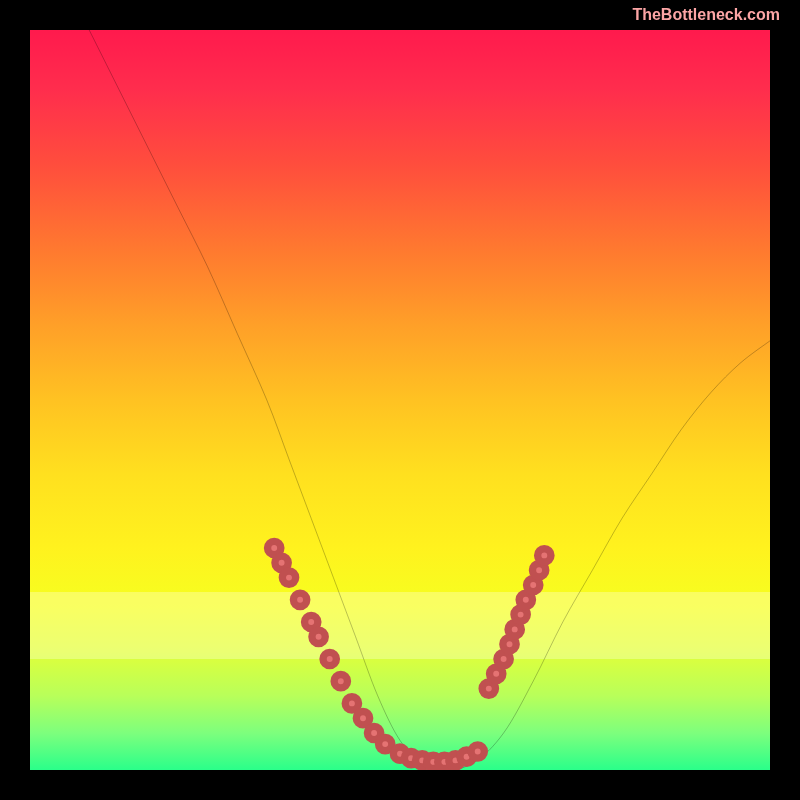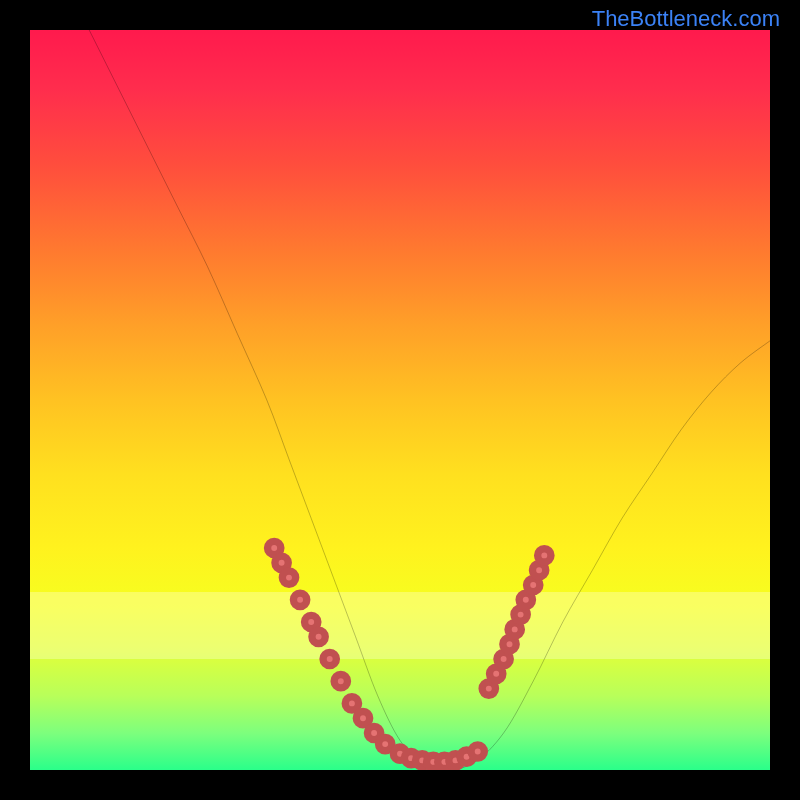--- a/index.html
+++ b/index.html
@@ -8,23 +8,23 @@
     width: 800px;
     height: 800px;
     background: #000;
     position: relative;
     font-family: Arial, sans-serif;
   }
   .attribution {
     position: absolute;
     top: 6px;
     right: 20px;
-    color: #3b82f6;
-    font-size: 22px;
-    font-weight: 400;
+    color: #fca5a5;
+    font-size: 16px;
+    font-weight: 700;
     z-index: 10;
   }
   .plot-area {
     position: absolute;
     left: 30px;
     top: 30px;
     width: 740px;
     height: 740px;
     background: linear-gradient(to bottom,
       #ff1a4d 0%,

